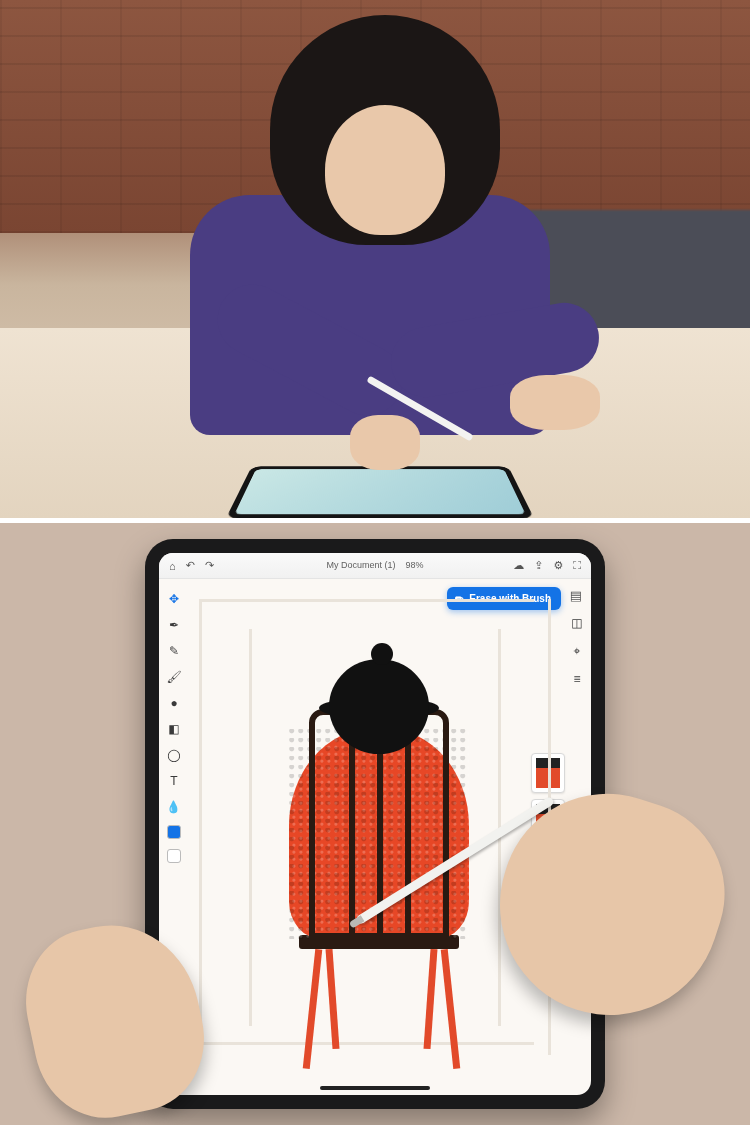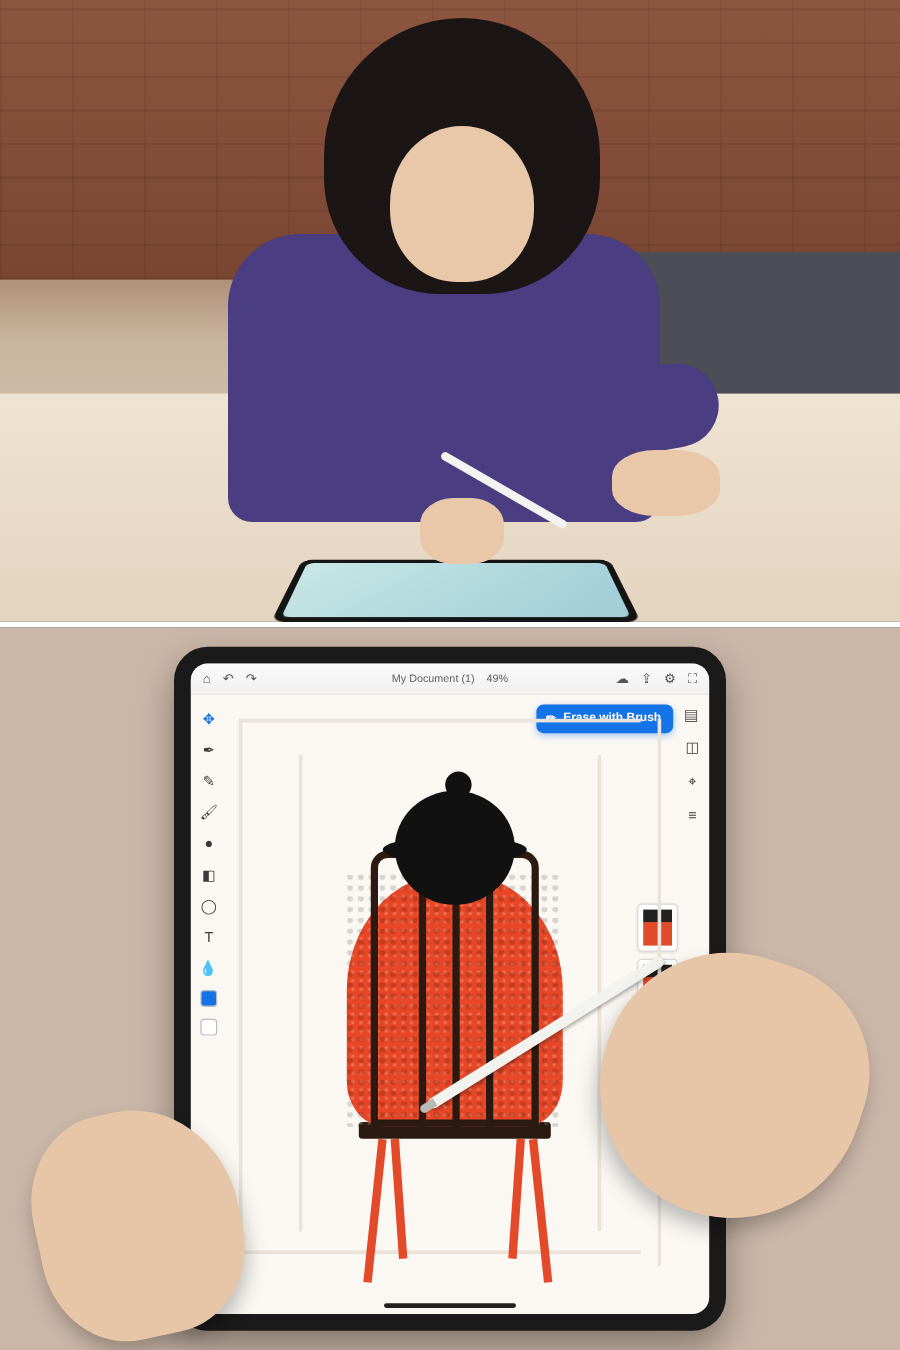--- a/index.html
+++ b/index.html
@@ -149,21 +149,21 @@
       <div class="screen">
 
         <div class="topbar">
           <div class="left-icons">
             <span class="ico">⌂</span>
             <span class="ico">↶</span>
             <span class="ico">↷</span>
           </div>
           <div class="title-group">
             <span>My Document (1)</span>
-            <span>49%</span>
+            <span>98%</span>
           </div>
           <div class="right-icons">
             <span class="ico">☁</span>
             <span class="ico">⇪</span>
             <span class="ico">⚙</span>
             <span class="ico">⛶</span>
           </div>
         </div>
 
         <div class="action-pill">

